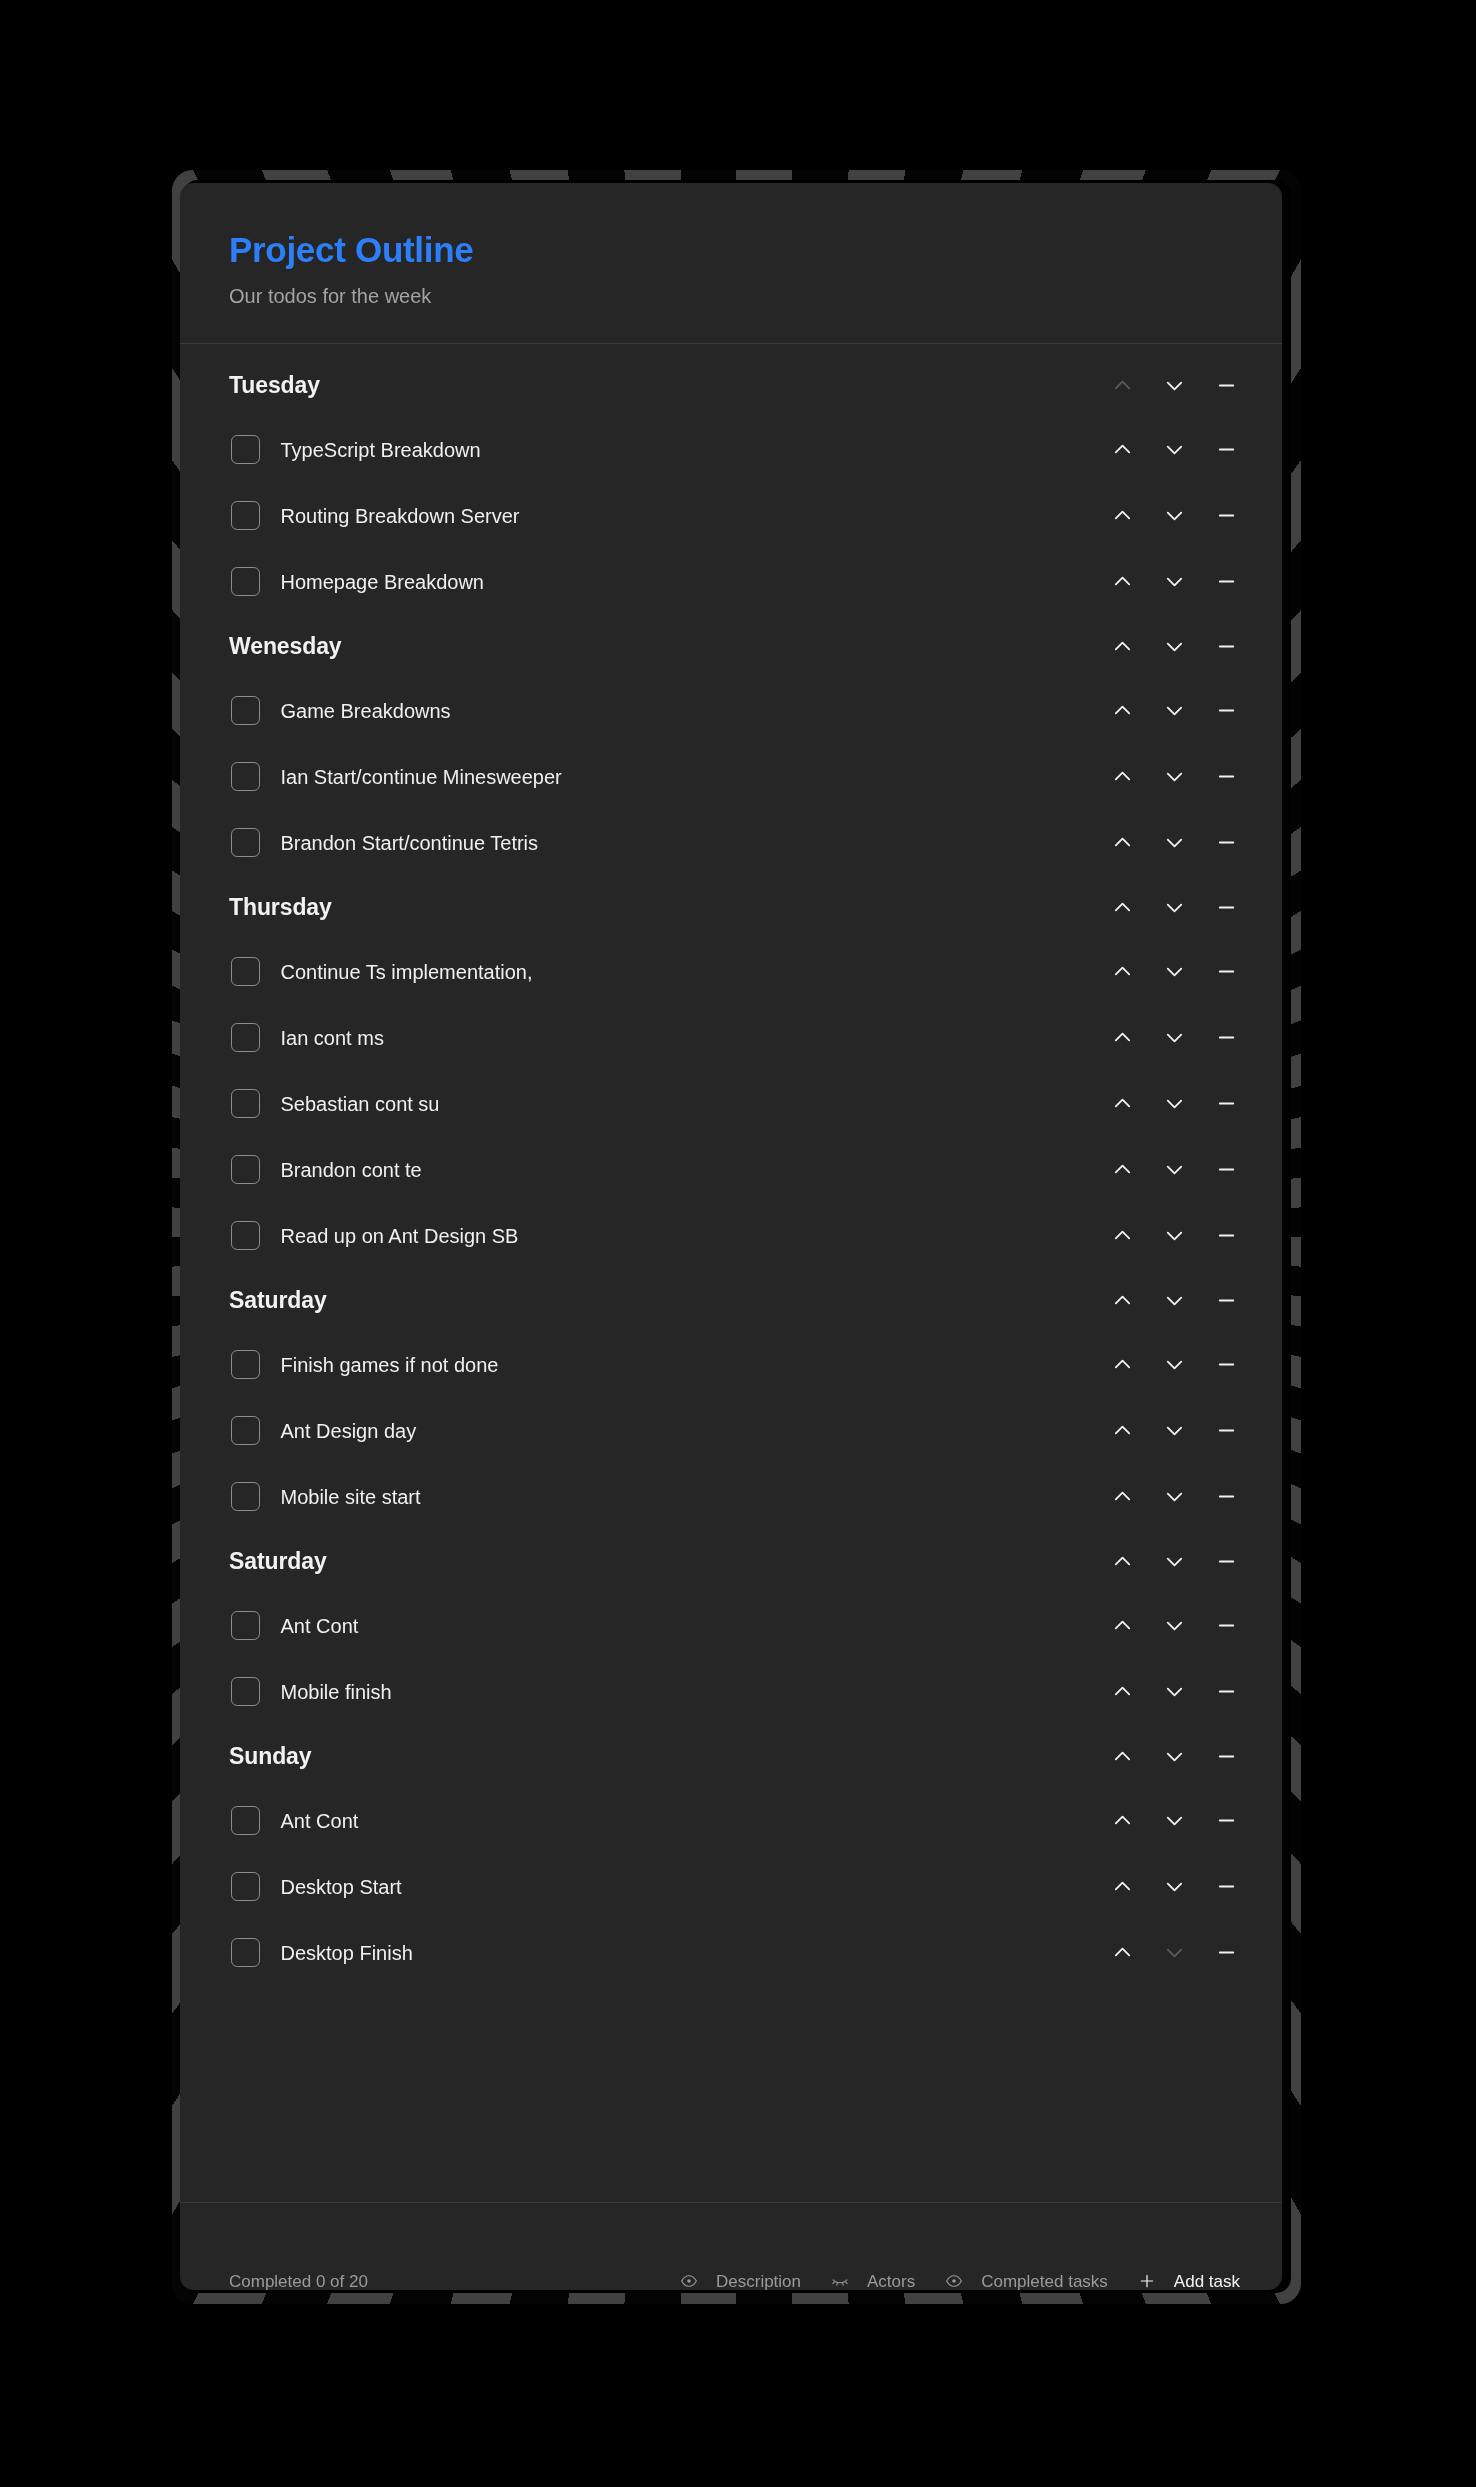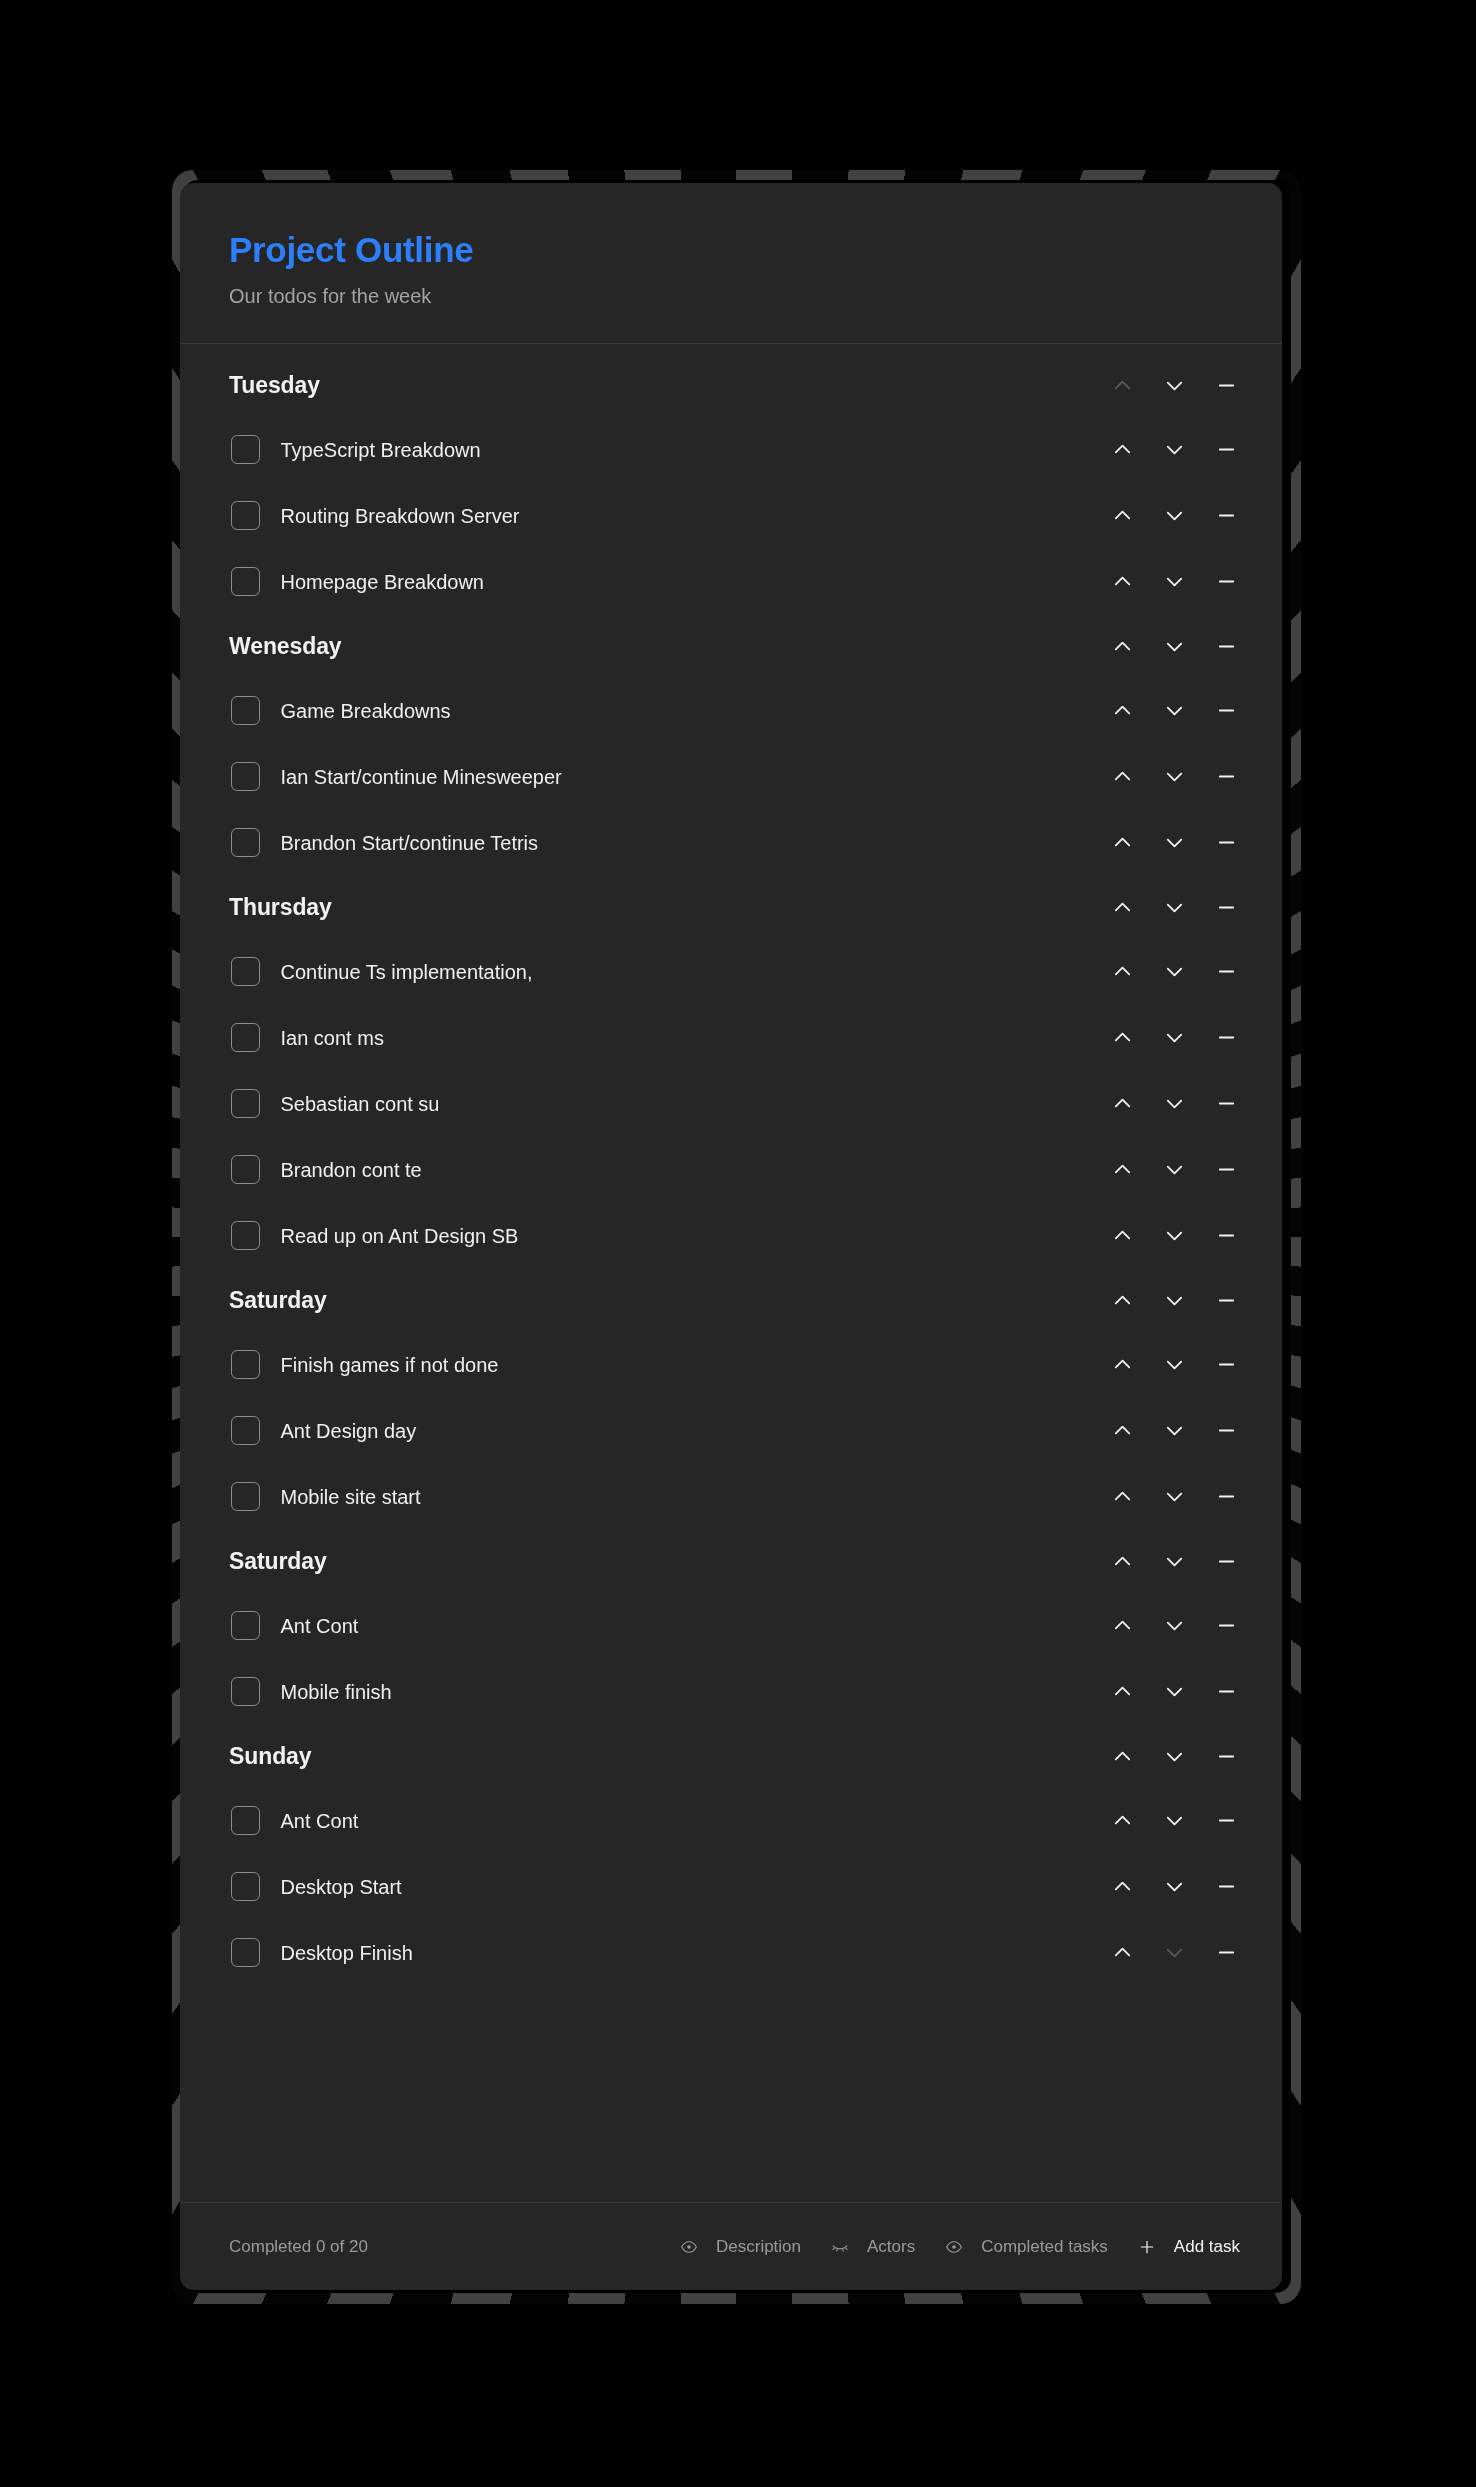--- a/index.html
+++ b/index.html
@@ -179,21 +179,21 @@
     height: 1.4px;
     background: #383838;
   }
   .card-footer {
     position: absolute;
     left: 0;
     top: 2020px;
     width: 100%;
     height: 87px;
     display: flex;
-    align-items: center;
+    align-items: flex-end;
     box-sizing: border-box;
     padding: 0 42px 0 49px;
   }
   .completed-count {
     font-size: 17px;
     color: #9a9a9a;
     white-space: nowrap;
     line-height: 1;
   }
   .footer-actions {

